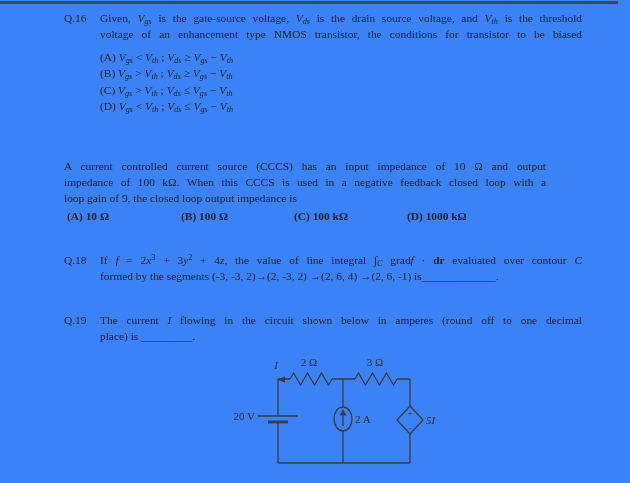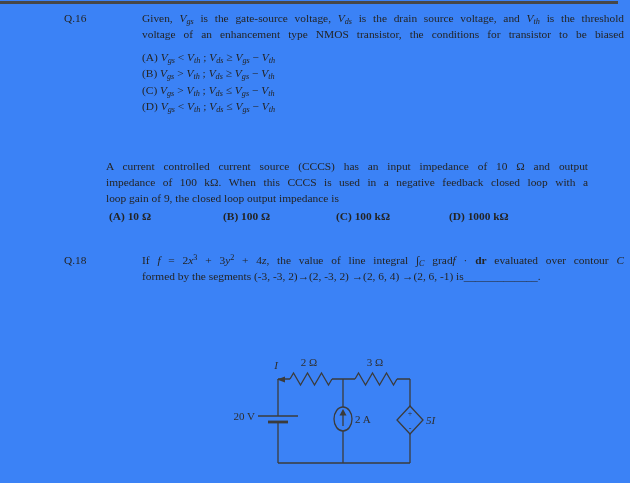--- a/index.html
+++ b/index.html
@@ -6,21 +6,21 @@
   body {
     width:630px; height:483px; background:#ffffff;
     font-family:"Liberation Serif","DejaVu Serif",serif;
     color:#242424;
   }
   .page { position:relative; width:630px; height:483px; background:#3b82f6; overflow:hidden; }
   .top-rule { position:absolute; left:0; top:1px; width:618px; height:3px; background:#474747; }
 
   .q { position:absolute; left:64px; display:flex; font-size:11.4px; }
   .q-num { width:36px; flex:none; line-height:16px; }
-  .q-body { width:482px;margin-left:42px; }
+  .q-body { width:482px; }
   .line { line-height:16px; }
   
   .j { text-align:justify; height:16px; overflow:hidden; }
   .j::after { content:""; display:inline-block; width:100%; height:0; }
   .opts { margin-top:7px; }
   .opts .line { line-height:16.3px; }
   .opt-row { position:relative; height:17px; margin-top:4px;font-weight:bold; }
   .opt-col { position:absolute; top:0; white-space:nowrap; }
   sub { font-size:0.72em; vertical-align:-0.28em; line-height:0; }
   sup { font-size:0.72em; vertical-align:0.45em; line-height:0; }
@@ -70,20 +70,27 @@
   </section>
 
   <section class="q" style="top:252px">
     <span class="q-num">Q.18</span>
     <div class="q-body">
       <div class="line j">If <i>f</i> = 2<i>x</i><sup>3</sup> + 3<i>y</i><sup>2</sup> + 4<i>z</i>, the value of line integral ∫<sub><i>C</i></sub>  grad<i>f</i> · <b>dr</b> evaluated over contour <i>C</i></div>
       <div class="line">formed by the segments (-3, -3, 2)→(2, -3, 2) →(2, 6, 4) →(2, 6, -1) is_____________.</div>
     </div>
   </section>
 
+  <section class="q" style="top:312px">
+    <span class="q-num">Q.19</span>
+    <div class="q-body">
+      <div class="line j">The current <i>I</i> flowing in the circuit shown below in amperes (round off to one decimal</div>
+      <div class="line">place) is _________.</div>
+    </div>
+  </section>
 
   <svg class="circuit" width="262" height="122" viewBox="0 0 262 122">
 
     <path class="wire" d="M86 27 H98 M140 27 H163 M205 27 H218"></path>
 
     <polygon class="solid" points="85,27.5 93,24.5 93,30.5"></polygon>
     <text class="it" x="84" y="17" text-anchor="middle">I</text>
 
     <polyline class="wire" points="98,27 101.5,21 108.5,33 115.5,21 122.5,33 129.5,21 136.5,33 140,27"></polyline>
     <text x="117" y="14" text-anchor="middle">2 Ω</text>

